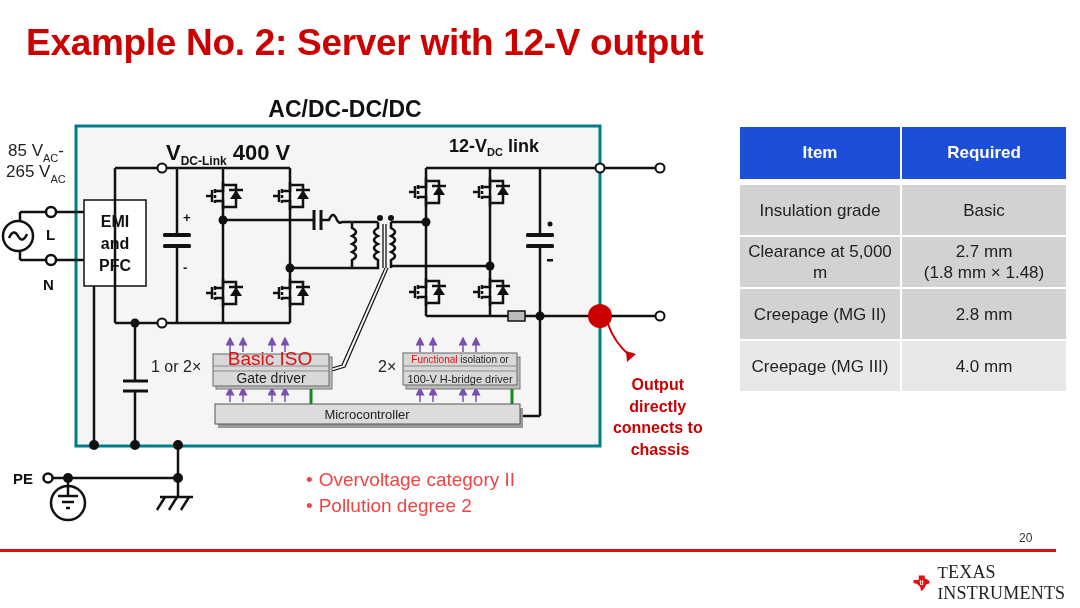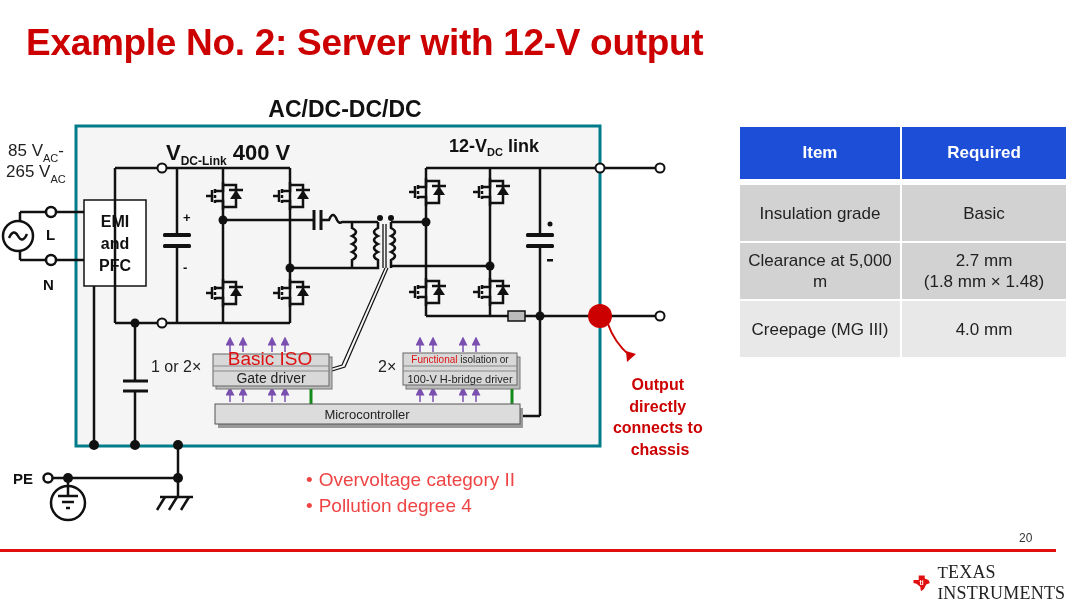--- a/index.html
+++ b/index.html
@@ -7,21 +7,21 @@
          font-family: "Liberation Sans", sans-serif; }
   .title { position: absolute; left: 26px; top: 22px; font-size: 37px; font-weight: bold;
            color: #cc0000; letter-spacing: -0.3px; }
   .diagram { position: absolute; left: 0; top: 0; }
   .tbl { position: absolute; left: 738px; top: 125px; width: 330px; border-collapse: separate;
          border-spacing: 2px; font-size: 17px; color: #222; }
   .tbl th { background: #1d4ed8; color: #ffffff; font-weight: bold; height: 50px; font-size: 17px; text-align: center; }
   .tbl td { text-align: center; line-height: 21px; padding: 0 4px; }
   .tbl th.c1, .tbl td.c1 { width: 152px; }
   .tbl tr.spacer td { height: 2px; padding: 0; background: transparent; }
-  .tbl tr.r td { height: 56px; }
+  .tbl tr.r td { height: 50px; }
   .tbl tr.dark td { background: #d2d2d2; }
   .tbl tr.light td { background: #e8e8e8; }
   .bullets { position: absolute; left: 306px; top: 467px; font-size: 19px; color: #ef4444; line-height: 26px; }
   .bullets div::before { content: "\2022"; margin-right: 6px; }
   .pagenum { position: absolute; left: 1019px; top: 531px; font-size: 12px; color: #333; }
   .redline { position: absolute; left: 0; top: 549px; width: 1056px; height: 3px; background: #e01010; }
   .ti { position: absolute; left: 912px; top: 562px; display: flex; align-items: center; }
   .ti-name { font-family: "Liberation Serif", serif; font-size: 17px; color: #222; margin-left: 6px;
              letter-spacing: 0.2px; }
   .ti-name .big { font-size: 17px; }
@@ -266,30 +266,34 @@
         <td colspan="2"></td>
       </tr>
   <tr class="r dark">
     <td class="c1">Insulation grade</td>
     <td>Basic</td>
   </tr>
   <tr class="r dark">
     <td class="c1">Clearance at 5,000 m</td>
     <td><span>2.7 mm</span><br><span>(1.8 mm × 1.48)</span></td>
   </tr>
+  <tr class="r dark">
+    <td class="c1">Creepage (MG II)</td>
+    <td>2.8 mm</td>
+  </tr>
   <tr class="r light">
     <td class="c1">Creepage (MG III)</td>
     <td>4.0 mm</td>
   </tr>
 </tbody>
   </table>
 
 <div class="bullets">
   <div>Overvoltage category II</div>
-  <div>Pollution degree 4</div>
+  <div>Pollution degree 2</div>
 </div>
 
 <div class="pagenum">20</div>
 <div class="redline"></div>
 <div class="ti">
   <svg width="26" height="24" viewBox="0 0 26 24">
     <path d="M2,8 L9,8 L9,2 L17,2 L17,6 L22,8 L24,12 L19,14 L16,20 L12,23 L11,17 L6,13 L2,12 Z" fill="#e01010"></path>
     <text x="10" y="15" font-size="9" font-weight="bold" fill="#fff" font-family="Liberation Serif, serif">ti</text>
   </svg>
   <span class="ti-name"><span class="big">T</span><span class="sm">EXAS</span> <span class="big">I</span><span class="sm">NSTRUMENTS</span></span>

